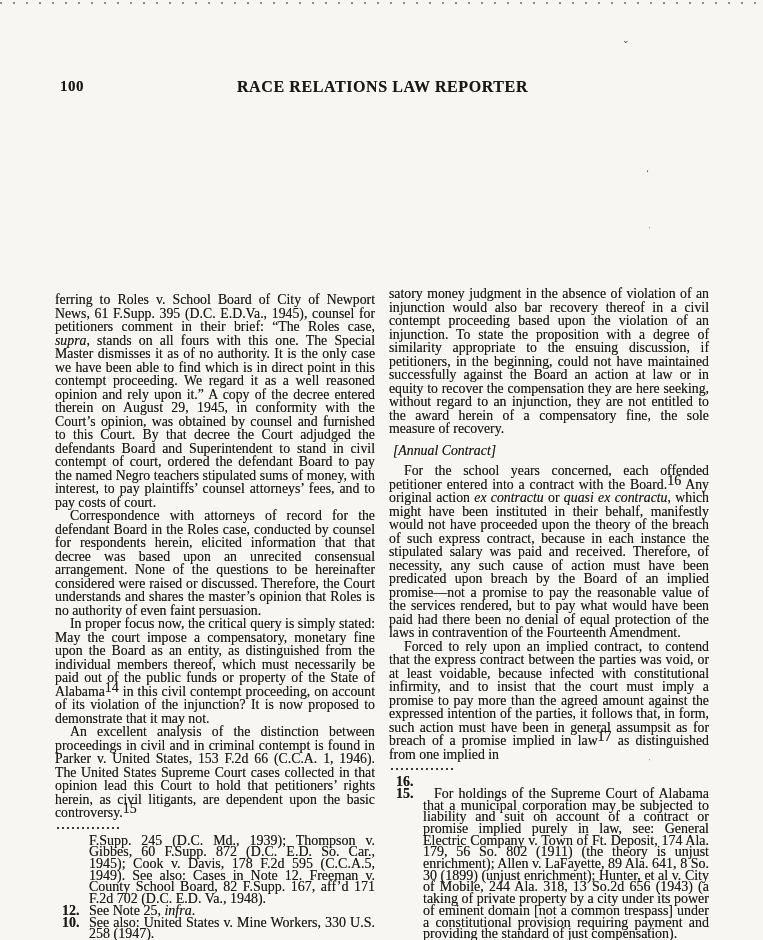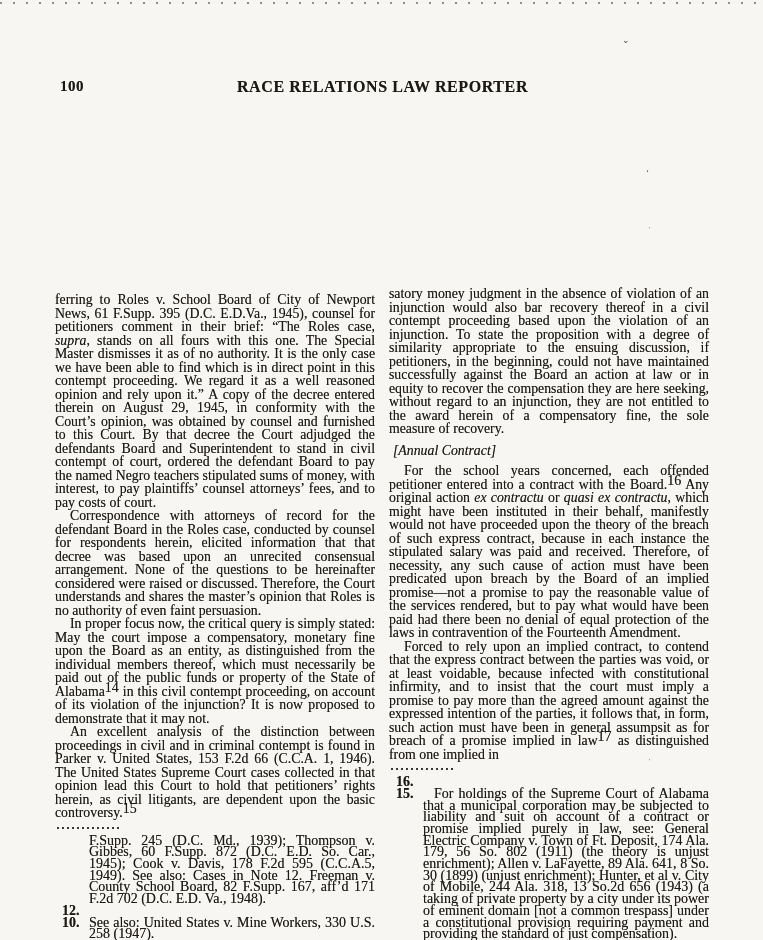--- a/index.html
+++ b/index.html
@@ -81,20 +81,21 @@
         <p class="indent"><span>An excellent analysis of the distinction between proceedings in civil and in criminal contempt is found in Parker v. United States, 153 F.2d 66 (C.C.A. 1, 1946). The United States Supreme Court cases collected in that opinion lead this Court to hold that petitioners’ rights herein, as civil litigants, are dependent upon the basic controversy.</span><sup>15</sup></p>
       </div>
       <div class="fn-rule"></div>
       <div class="footnotes">
         <div class="fn">
           <span class="fn-num"></span>
           <div class="fn-text"><span>F.Supp. 245 (D.C. Md., 1939); Thompson v. Gibbes, 60 F.Supp. 872 (D.C. E.D. So. Car., 1945); Cook v. Davis, 178 F.2d 595 (C.C.A.5, 1949). See also: Cases in Note 12. Freeman v. County School Board, 82 F.Supp. 167, aff’d 171 F.2d 702 (D.C. E.D. Va., 1948).</span></div>
         </div>
         <div class="fn">
           <span class="fn-num">12.</span>
+          <div class="fn-text"><span>See Note 25, </span><span class="it">infra</span><span>.</span></div>
         </div>
         <div class="fn">
           <span class="fn-num">10.</span>
           <div class="fn-text"><span>See also: United States v. Mine Workers, 330 U.S. 258 (1947).</span></div>
         </div>
       </div>
     </div>
 
     <div class="col">
       <div class="body-text">

